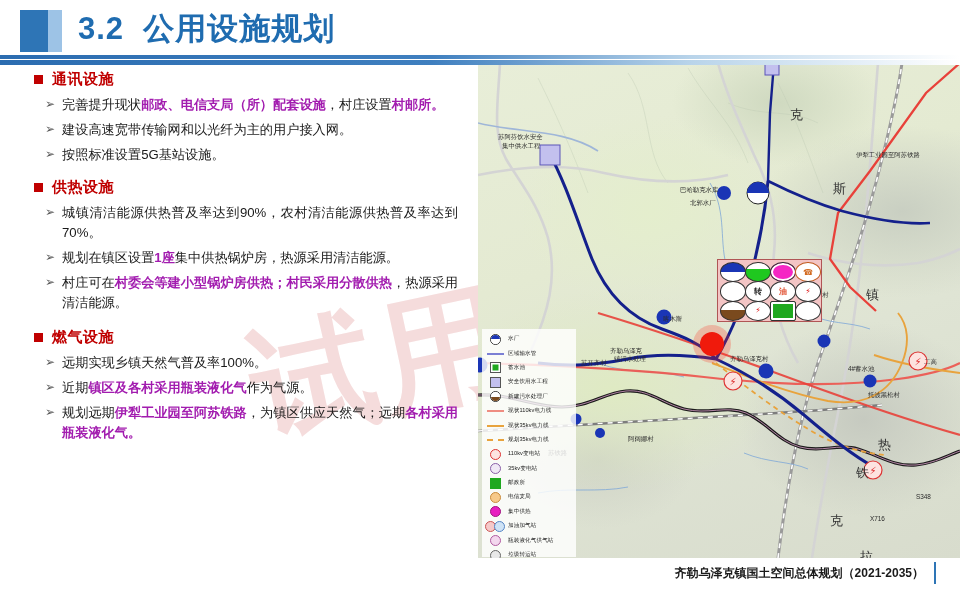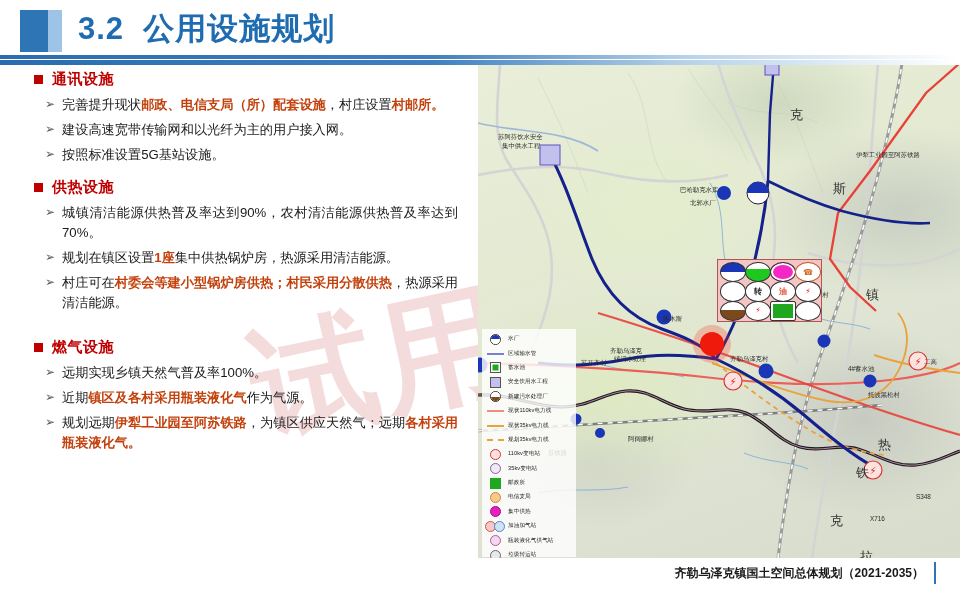--- a/index.html
+++ b/index.html
@@ -53,25 +53,25 @@
   .bullets li{
     position:relative;
     margin:0 14px 5px 62px;
     font-size:13.2px;line-height:1.5;color:#1a1a1a;
     text-align:justify;
   }
   .bullets li .arrow{
     position:absolute;left:-17px;top:0px;
     color:#595959;font-size:12px;
   }
-  .bullets li b{font-weight:700;color:#c2410c;}
+  .bullets li b{font-weight:700;color:#a21caf;}
 
   .sec-comm{margin-top:4px;}
   .sec-heat{margin-top:14px;}
-  .sec-gas{margin-top:26px;}
+  .sec-gas{margin-top:16px;}
 
   
   .map{
     position:absolute;left:478px;top:63px;width:482px;height:495px;
     overflow:hidden;z-index:2;
     background:#e9eed6;
   }
   .map-terrain{
     position:absolute;inset:0;
     background:

